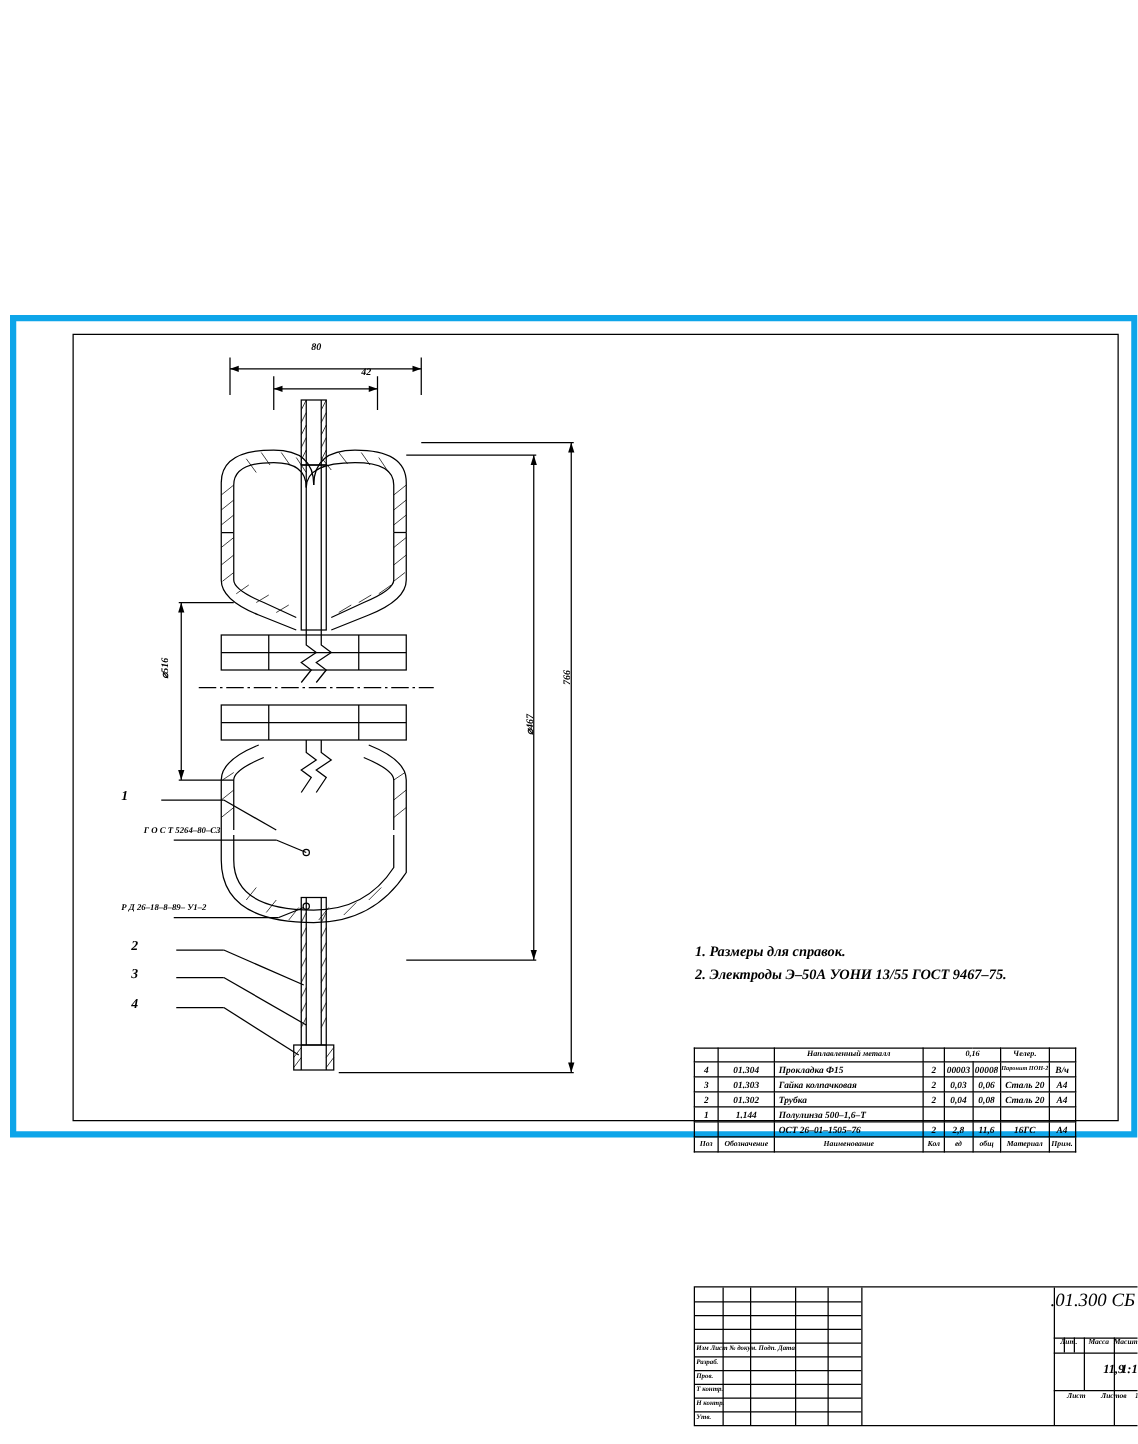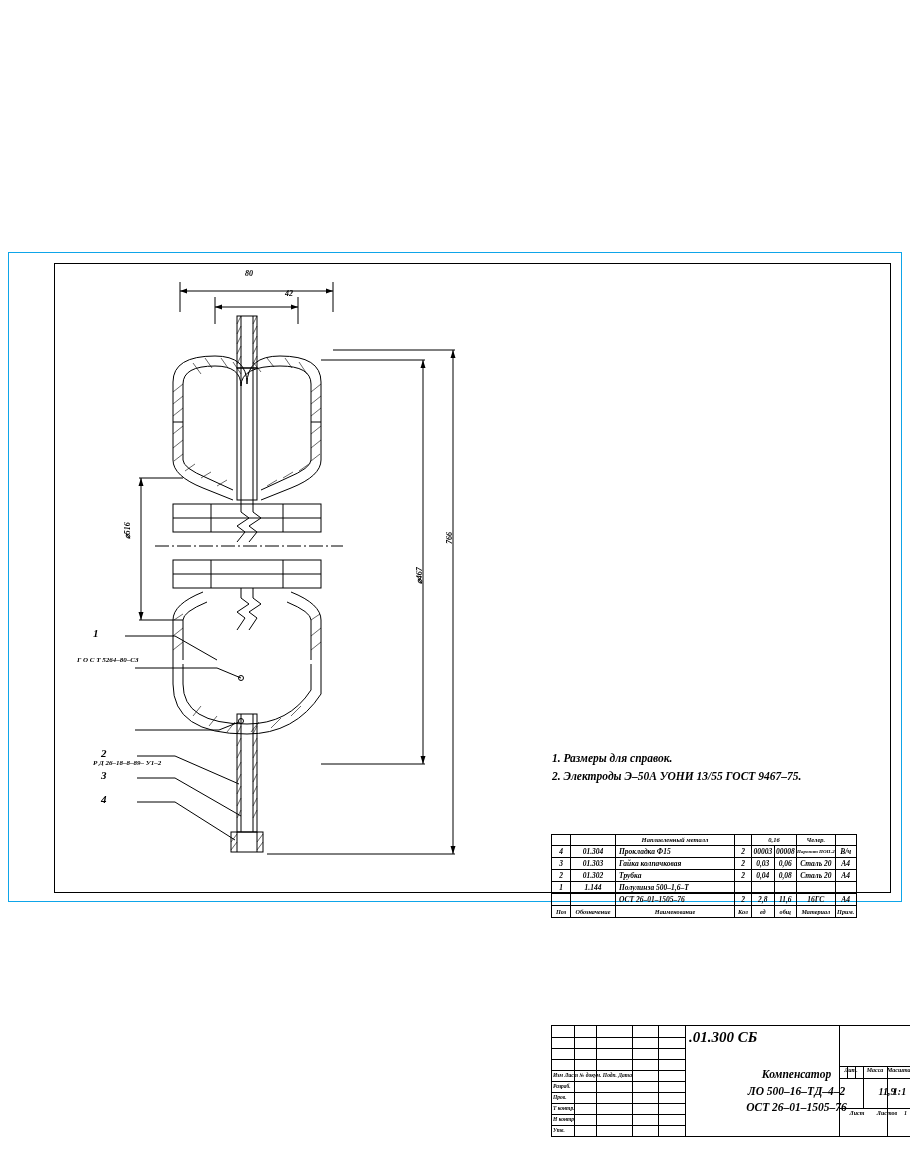--- a/index.html
+++ b/index.html
@@ -1,35 +1,35 @@
 <!DOCTYPE html>
 <html><head>
 <meta charset="utf-8">
 <style>
   html,body{margin:0;padding:0;background:#ffffff;}
   body{width:910px;height:1155px;position:relative;font-family:"Liberation Serif",serif;color:#000;}
-  .sheet{position:absolute;left:8px;top:252px;width:892px;height:648px;border:1px solid #0ea5e9;background:#fff;}
+  .sheet{position:absolute;left:8px;top:252px;width:892px;height:648px;border:5px solid #0ea5e9;background:#fff;}
   .frame{position:absolute;left:45px;top:10px;width:835px;height:628px;border:1px solid #000;}
   .drawing{position:absolute;left:0;top:0;width:100%;height:100%;}
   .notes{position:absolute;left:497px;top:486px;width:360px;font-style:italic;font-weight:bold;font-size:11.5px;line-height:1.55;}
   .notes div{white-space:nowrap;}
   table{border-collapse:collapse;}
   
   .spec{position:absolute;left:496px;top:570px;border:1px solid #000;font-size:7.5px;font-style:italic;font-weight:bold;}
   .spec td{border:1px solid #000;text-align:center;padding:0;height:11px;line-height:11px;overflow:hidden;white-space:nowrap;}
   .spec td.l{text-align:left;padding-left:3px;}
   .spec .hdrtop td{height:10px;line-height:10px;font-size:6.5px;}
   .spec .hdrbot td{height:11px;line-height:11px;font-size:6.2px;}
   
   .title-block{position:absolute;left:496px;top:761px;width:360px;height:110px;border:1px solid #000;}
   .tb-left{position:absolute;left:0;top:0;width:133px;height:110px;}
   .tb-left .row{position:absolute;left:0;width:133px;height:11px;border-bottom:1px solid #000;font-size:5.5px;font-style:italic;font-weight:bold;line-height:11px;}
   .tb-left .row span{display:inline-block;padding-left:1px;}
   .vline{position:absolute;top:0;width:0;border-left:1px solid #000;}
-  .tb-name{position:absolute;left:137px;top:3px;width:215px;text-align:left;font-style:italic;font-weight:bold;font-size:15px;}
+  .tb-name{position:absolute;left:137px;top:3px;width:215px;text-align:right;font-style:italic;font-weight:normal;font-size:15px;}
   .tb-sub{position:absolute;left:137px;top:40px;width:215px;text-align:center;font-style:italic;font-weight:bold;font-size:11.5px;line-height:1.45;}
   .tb-right{position:absolute;left:287px;top:0;width:73px;height:110px;}
   .tb-right .cell{position:absolute;text-align:center;font-style:italic;font-weight:bold;font-size:6px;}
   .lbl{position:absolute;font-style:italic;font-weight:bold;font-size:8px;white-space:nowrap;}
   .lbl.small{font-size:7px;}
   svg{display:block;}
 </style>
 </head>
 <body>
 
@@ -228,22 +228,22 @@
     <div class="lbl" style="left:190px;top:25px;margin-left:40px;">42</div>
     <div class="lbl" style="left:68px;top:275px;transform:rotate(-90deg);transform-origin:left top;">⌀516</div>
     <div class="lbl" style="left:360px;top:320px;transform:rotate(-90deg);transform-origin:left top;">⌀467</div>
     <div class="lbl" style="left:390px;top:280px;transform:rotate(-90deg);transform-origin:left top;">766</div>
 
     <div class="lbl" style="left:38px;top:363px;font-size:11px;">1</div>
     <div class="lbl" style="left:46px;top:483px;font-size:11px;">2</div>
     <div class="lbl" style="left:46px;top:505px;font-size:11px;">3</div>
     <div class="lbl" style="left:46px;top:529px;font-size:11px;">4</div>
 
-    <div class="lbl small" style="left:22px;top:392px;">Г О С Т 5264–80–СЗ</div>
-    <div class="lbl small" style="left:38px;top:454px;margin-top:41px;">Р Д 26–18–8–89– У1–2</div>
+    <div class="lbl small" style="left:56px;top:392px;">Г О С Т 5264–80–СЗ</div>
+    <div class="lbl small" style="left:38px;top:454px;">Р Д 26–18–8–89– У1–2</div>
 
     <div class="notes">
       <div>1. Размеры для справок.</div>
       <div>2. Электроды Э–50А УОНИ 13/55 ГОСТ 9467–75.</div>
     </div>
 
     <table class="spec">
       <tbody>
           <tr class="hdrtop">
         <td style="width:18px;"></td>
@@ -329,25 +329,20 @@
         <div class="row" style="top:77px;"><span>Т контр.</span></div>
         <div class="row" style="top:88px;"><span>Н контр.</span></div>
         <div class="row" style="top:99px;border-bottom:none;"><span>Утв.</span></div>
         <div class="vline" style="left:22px;height:110px;"></div>
         <div class="vline" style="left:44px;height:110px;"></div>
         <div class="vline" style="left:80px;height:110px;"></div>
         <div class="vline" style="left:106px;height:110px;"></div>
       </div>
       <div class="vline" style="left:133px;height:110px;"></div>
       <div class="tb-name">.01.300 СБ</div>
-      <div class="tb-sub">
-        <div>Компенсатор</div>
-        <div>ЛО 500–16–ТД–4–2</div>
-        <div>ОСТ 26–01–1505–76</div>
-      </div>
       <div class="vline" style="left:287px;height:110px;"></div>
       <div class="tb-right">
         <div style="position:absolute;left:0;top:40px;width:73px;border-top:1px solid #000;"></div>
         <div style="position:absolute;left:0;top:52px;width:73px;border-top:1px solid #000;"></div>
         <div style="position:absolute;left:0;top:82px;width:73px;border-top:1px solid #000;"></div>
         <div class="vline" style="left:24px;top:40px;height:42px;"></div>
         <div class="vline" style="left:48px;top:40px;height:70px;"></div>
         <div class="vline" style="left:8px;top:40px;height:12px;"></div>
         <div class="vline" style="left:16px;top:40px;height:12px;"></div>
         <div class="cell" style="left:0;top:41px;width:24px;">Лит.</div>

